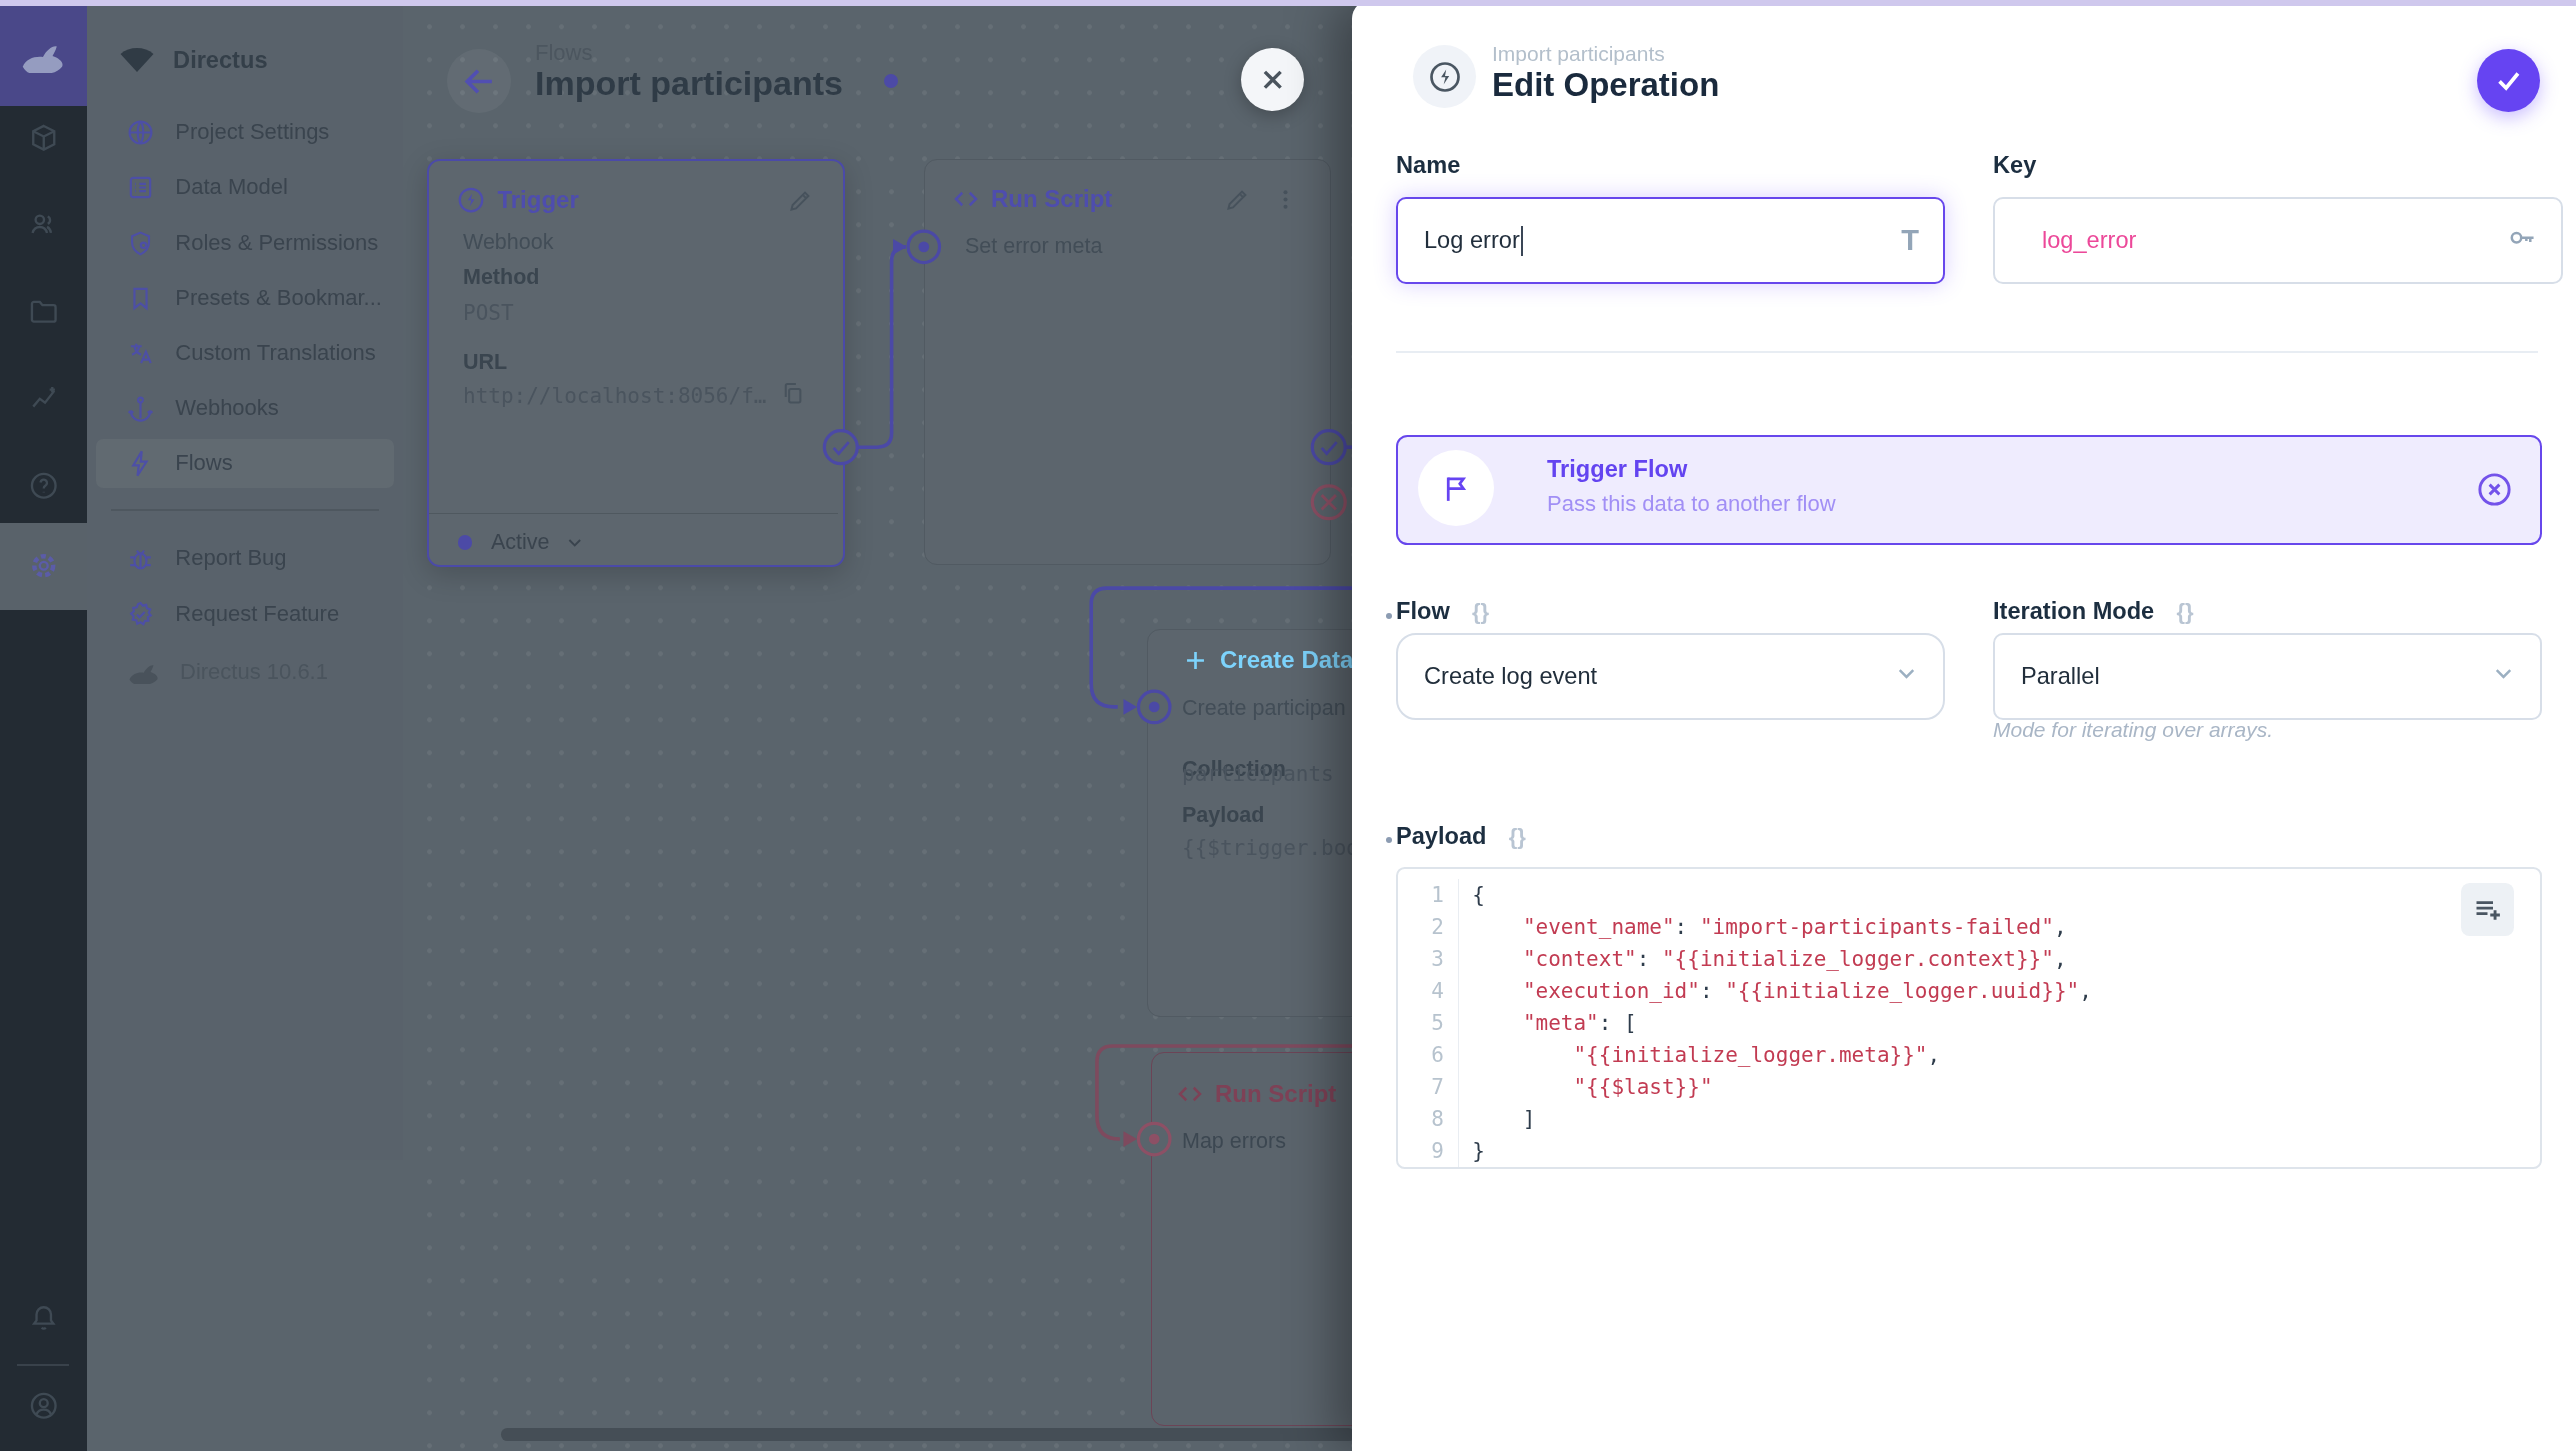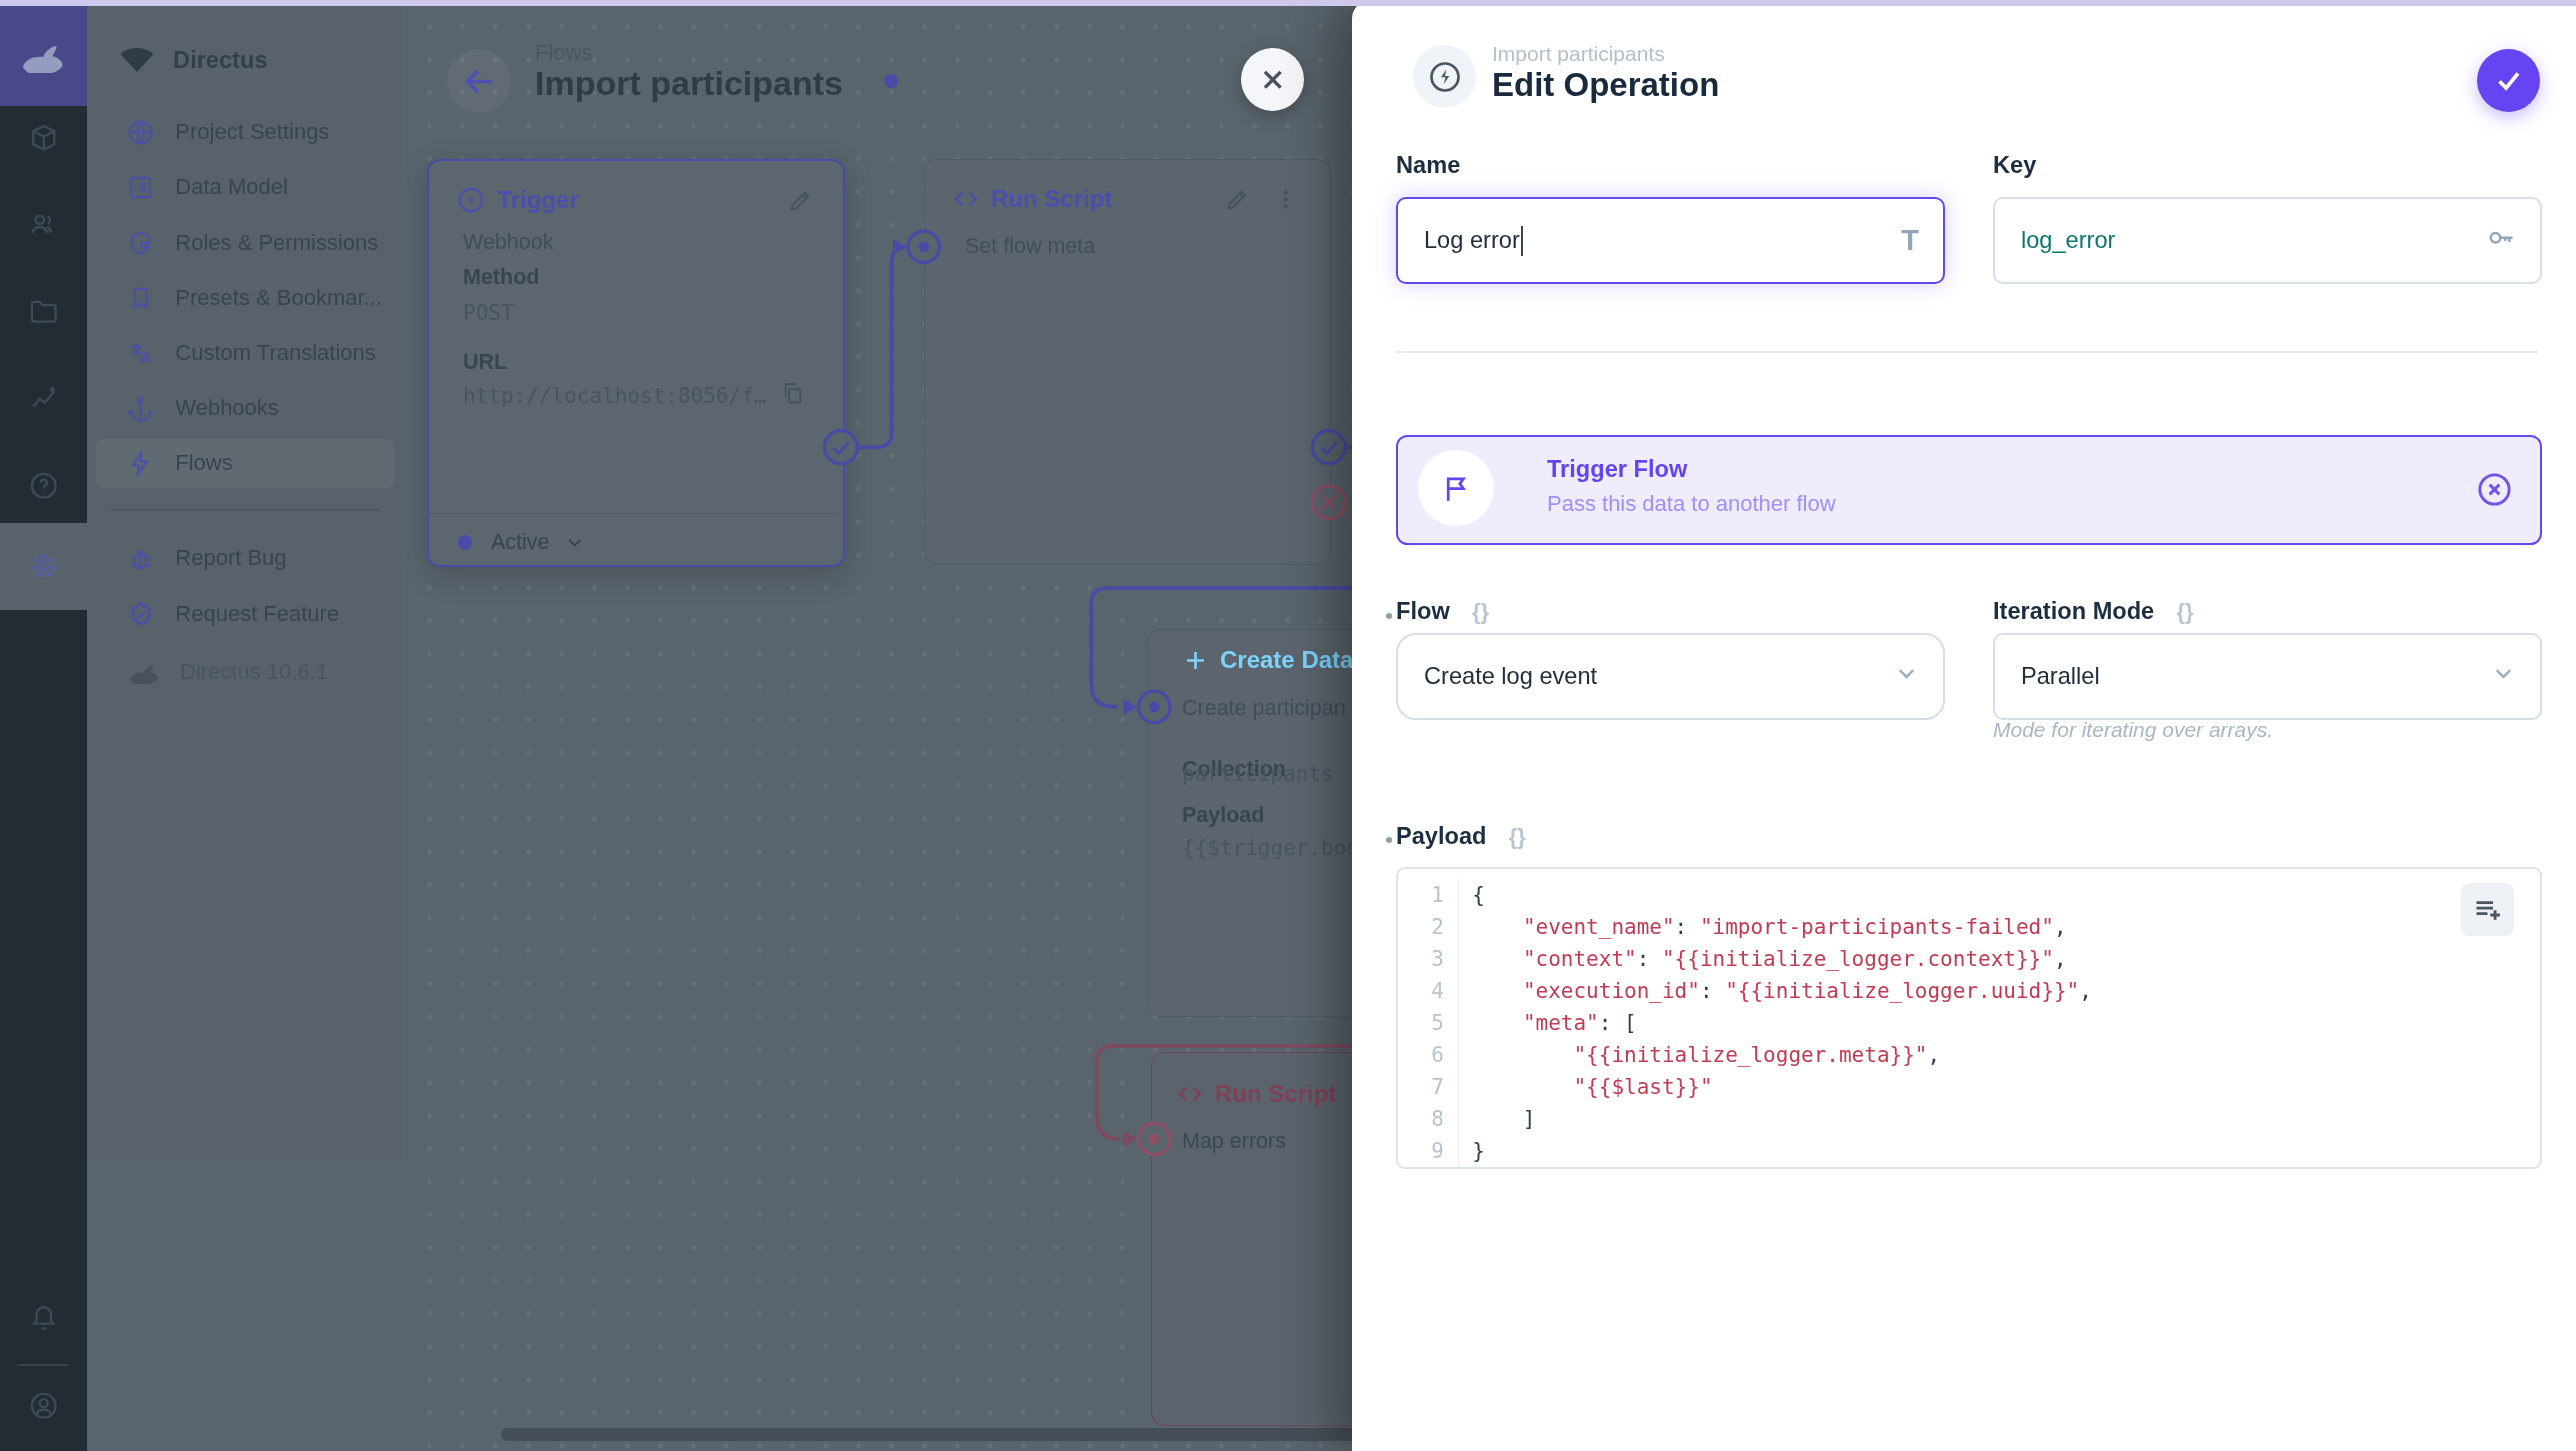--- a/index.html
+++ b/index.html
@@ -317,21 +317,21 @@
       <path d="M4 20l1-4L16 5l3 3L8 19zM14 7l3 3"></path>
     </svg>
   </div>
   <div class="edit-ic" style="right:31.5px;top:26px;">
     <svg viewBox="0 0 24 24" fill="currentColor">
       <circle cx="12" cy="5.5" r="1.8"></circle>
         <circle cx="12" cy="12" r="1.8"></circle>
         <circle cx="12" cy="18.5" r="1.8"></circle>
     </svg>
   </div>
-  <div class="panel-text" style="left:40px;top:74px;">Set flow meta</div>
+  <div class="panel-text" style="left:40px;top:74px;">Set error meta</div>
 </div>
 
 <div id="cd-panel" class="panel">
   <div class="panel-title" style="left:33px;top:15.7px;color:#7dd3fc;">
     <svg width="29" height="29" viewBox="0 0 24 24" fill="none" stroke="currentColor" stroke-width="2.2" style="margin-right:10px;">
       <path d="M12 5v14M5 12h14"></path>
     </svg>
     <span>Create Data</span>
   </div>
   <div class="panel-text" style="left:34px;top:66px;">Create participan</div>
@@ -406,21 +406,21 @@
   </div>
 
   <div class="field-label" style="left:44px;top:152px;">Name</div>
   <div class="field-label" style="left:641px;top:152px;">Key</div>
 
   <div id="name-input" class="input-box" style="left:44px;top:197px;">
     <span class="input-inner">Log error</span>
       <span id="caret"></span>
     <span class="input-icon" id="title-glyph">T</span>
   </div>
-  <div class="input-box input-gray" style="left:641px;top:197px;color:#0f766e;">
+  <div class="input-box input-gray" style="left:641px;top:197px;color:#ec4899;padding-left:21px;">
     <span class="input-inner">log_error</span>
     <span class="input-icon">
       <svg width="31.5" height="31.5" viewBox="0 0 24 24" fill="none" stroke="currentColor" stroke-width="1.9">
         <circle cx="8" cy="12" r="3.6"></circle>
           <path d="M11.6 12H21M18.5 12v3.2M15.5 12v2.4"></path>
       </svg>
     </span>
   </div>
 
   <div id="drawer-divider"></div>

